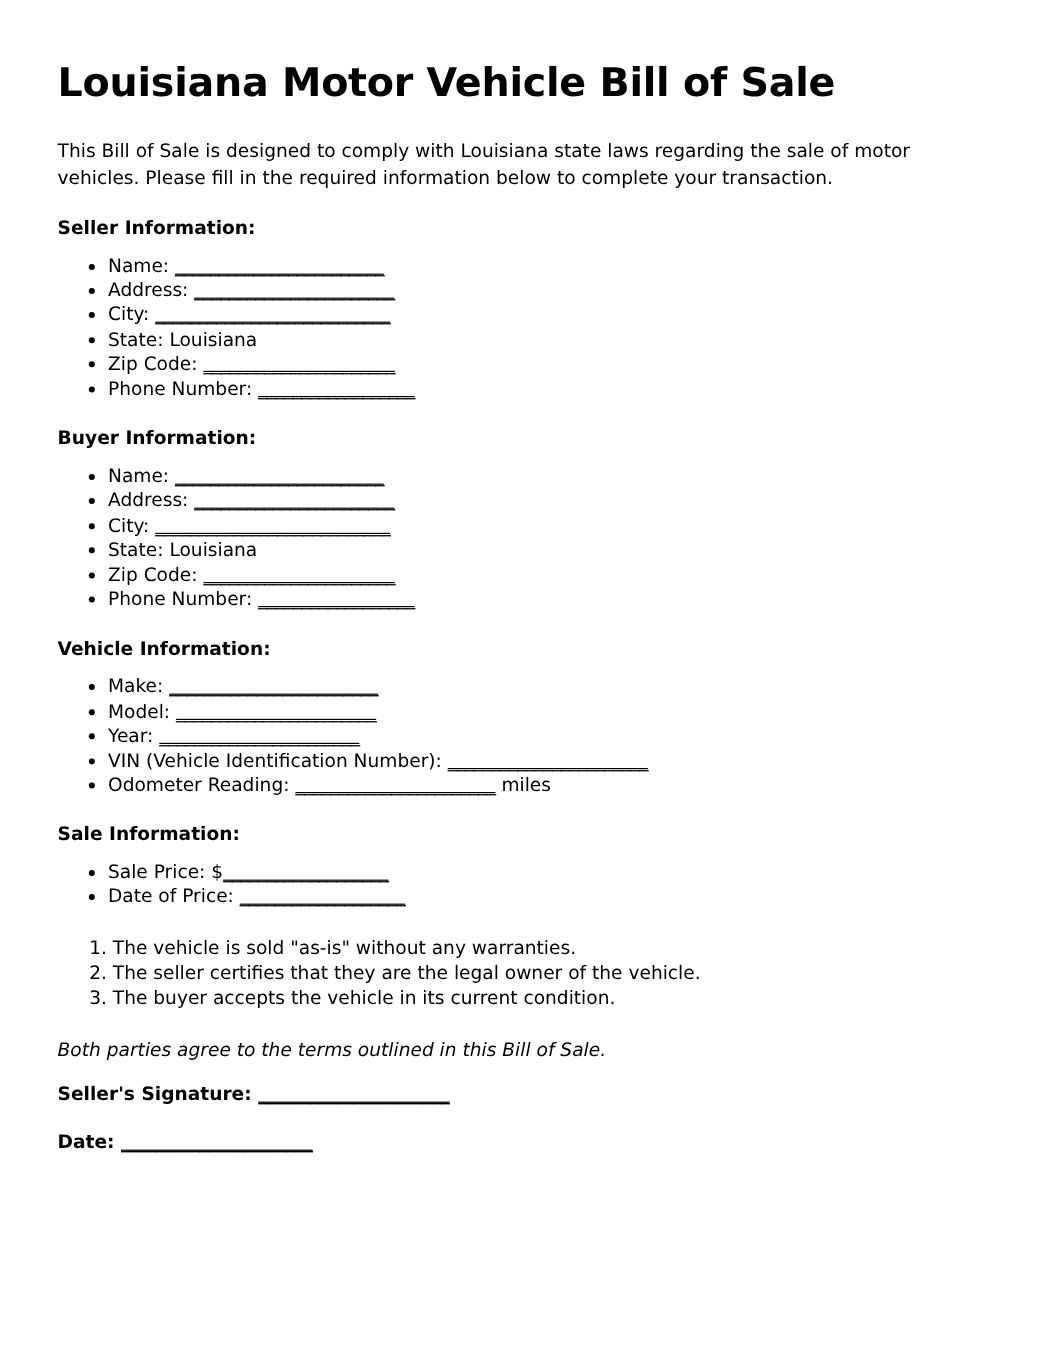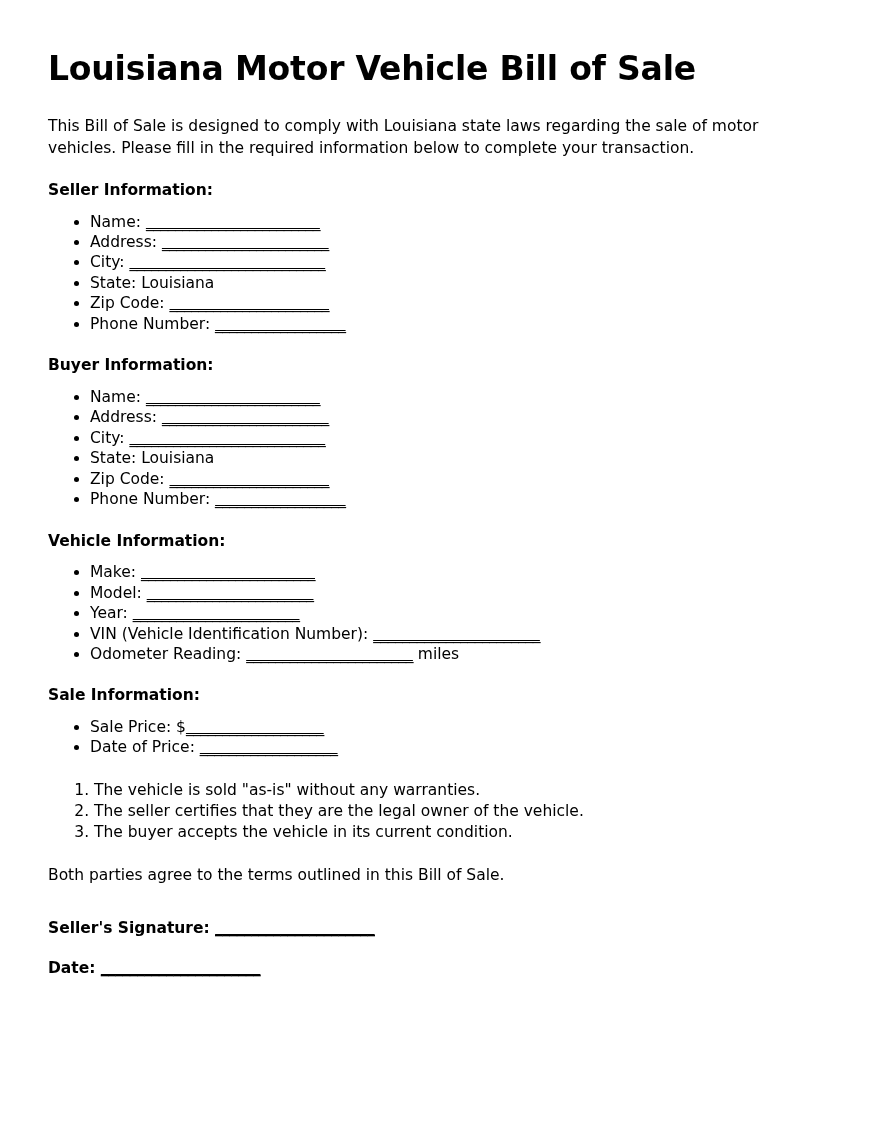--- a/index.html
+++ b/index.html
@@ -61,21 +61,22 @@
   }
   ol.terms-list li { line-height: 1.36; }
   .blank {
     font-family: "DejaVu Sans", sans-serif;
     letter-spacing: -0.5px;
     text-decoration: underline;
   }
   .closing {
     font-size: 15.5px;
     line-height: 1.4;
-    margin: 0 0 32px 0;
+    margin: 0 0 16px 0;
+    font-style: italic;
   }
   .sig-line {
     font-size: 15.5px;
     font-weight: bold;
     line-height: 1.2;
     margin: 0 0 22px 0;
     white-space: nowrap;
   }
   .sig-line:last-of-type { margin-bottom: 0; }
   .watermark {

